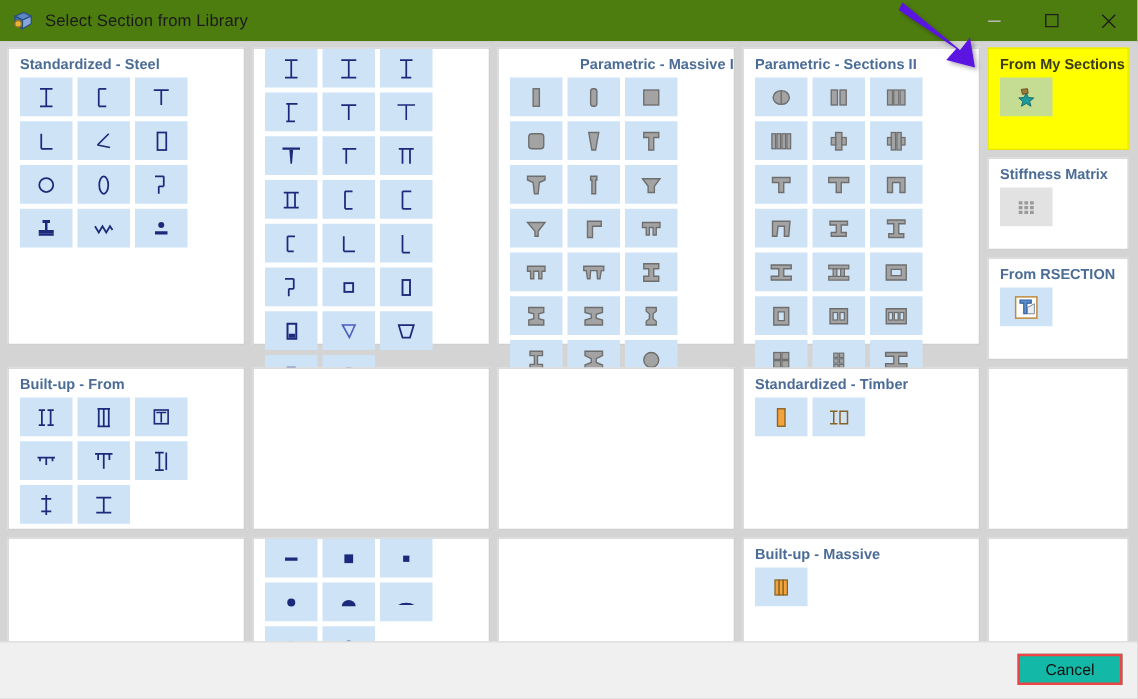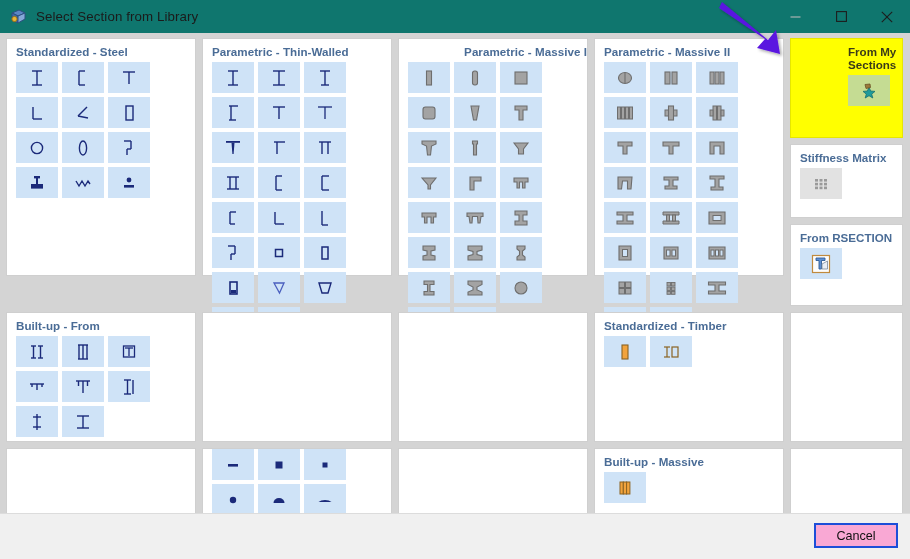--- a/index.html
+++ b/index.html
@@ -6,21 +6,21 @@
   body{
     width:910px;height:559px;
     background:#d4d4d4;
     font-family:"Liberation Sans", sans-serif;
     -webkit-font-smoothing:antialiased;
     overflow:hidden;
     position:relative;
   }
   
   .titlebar{
-    height:33px;background:#0f766e;border-bottom:1px solid #d8d8d8;
+    height:33px;background:#4d7c0f;border-bottom:1px solid #d8d8d8;
     display:flex;align-items:center;position:relative;
   }
   .title-icon{width:18px;height:18px;margin-left:9px;margin-right:9px;position:relative;flex:none;}
   .title-text{font-size:13.3px;color:#1b1b1b;letter-spacing:.1px;}
   .win-btns{position:absolute;right:0;top:0;height:33px;display:flex;}
   .win-btn{width:46px;height:33px;display:flex;align-items:center;justify-content:center;}
   .win-btn svg{display:block;}
   
   .content{
     position:absolute;left:0;top:33px;right:0;bottom:0;
@@ -68,21 +68,21 @@
   .side-tile.green{background:#c5dc93;}
   .side-tile.grey{background:#e2e2e2;}
   
   .footer{
     position:absolute;left:0;right:0;bottom:0;height:45px;
     background:#f0f0f0;border-top:1px solid #dcdcdc;
   }
   .cancel{
     position:absolute;right:12px;top:9px;
     width:84px;height:25px;
-    background:#f9a8d4;border:2px solid #1d4ed8;
+    background:#14b8a6;border:2px solid #ef4444;
     font-family:"Liberation Sans", sans-serif;font-size:12.6px;color:#101010;
     display:flex;align-items:center;justify-content:center;
     box-sizing:border-box;cursor:pointer;
   }
   
   .arrow{position:absolute;left:716px;top:-2px;pointer-events:none;}
 </style>
 </head>
 <body>
 
@@ -213,21 +213,20 @@
                 <g fill="#1b2a7a">
                   <circle cx="11" cy="7" r="2.4"></circle>
                   <rect x="6" y="12" width="10" height="2.6"></rect>
                 </g>
               </svg>
             </div>
         </div>
       </div>
 
       <div class="panel" style="width:190px;height:238px;">
-        <div class="panel-title">Parametric - Thin-Walled</div>
         <div class="tiles">
           <div class="tile">
               <svg width="22" height="20" viewBox="0 0 22 20">
                 <g stroke="#1b2a7a" stroke-width="1.4" fill="none">
                   <line x1="6" y1="3" x2="16" y2="3"></line>
                   <line x1="11" y1="3" x2="11" y2="17"></line>
                   <line x1="6" y1="17" x2="16" y2="17"></line>
                 </g>
               </svg>
             </div>
@@ -537,21 +536,21 @@
             </div>
           <div class="tile empty">
               <svg width="14" height="14" viewBox="0 0 14 14">
                 <path d="M4.5 3 L10 7 L4.5 11 Z" fill="#3a3ad0"></path>
               </svg>
             </div>
         </div>
       </div>
 
       <div class="panel" style="width:190px;height:238px;">
-        <div class="panel-title">Parametric - Massive II</div>
+        <div class="panel-title">Parametric - Sections II</div>
         <div class="tiles">
           <div class="tile">
               <svg width="22" height="20" viewBox="0 0 22 20">
                 <ellipse cx="11" cy="10" rx="6.5" ry="5.5" fill="#a3a3a3" stroke="#6e6e6e" stroke-width="1.1"></ellipse>
                 <line x1="11" y1="4.5" x2="11" y2="15.5" stroke="#6e6e6e" stroke-width="1.1"></line>
               </svg>
             </div>
           <div class="tile">
               <svg width="22" height="20" viewBox="0 0 22 20">
                 <rect x="5" y="4" width="5" height="12" fill="#a3a3a3" stroke="#6e6e6e" stroke-width="1.1"></rect>
@@ -706,21 +705,21 @@
                   <rect x="8.5" y="9" width="5" height="2.6"></rect>
                   <rect x="8.5" y="12" width="5" height="2.6"></rect>
                   <rect x="8.5" y="15" width="5" height="2"></rect>
                 </g>
               </svg>
             </div>
         </div>
       </div>
 
       <div class="side">
-        <div class="side-card hl" style="height:100px;padding-left:48px;">
+        <div class="side-card hl" style="height:82px;">
           <div class="side-title">From My Sections</div>
           <div class="side-tile green">
             <svg width="22" height="20" viewBox="0 0 22 20">
               <path d="M11 6 L12.6 10 L17 10.4 L13.7 13.1 L14.8 17 L11 14.7 L7.2 17 L8.3 13.1 L5 10.4 L9.4 10 Z" fill="#1e9b9b" stroke="#14706f" stroke-width="0.8"></path>
               <path d="M7 3.5 L12 3 L12.5 6.5 L8 7.5 Z" fill="#9b7b3a" stroke="#6b5326" stroke-width="0.8"></path>
             </svg>
           </div>
         </div>
         <div class="side-card" style="height:74px;">
           <div class="side-title">Stiffness Matrix</div>

